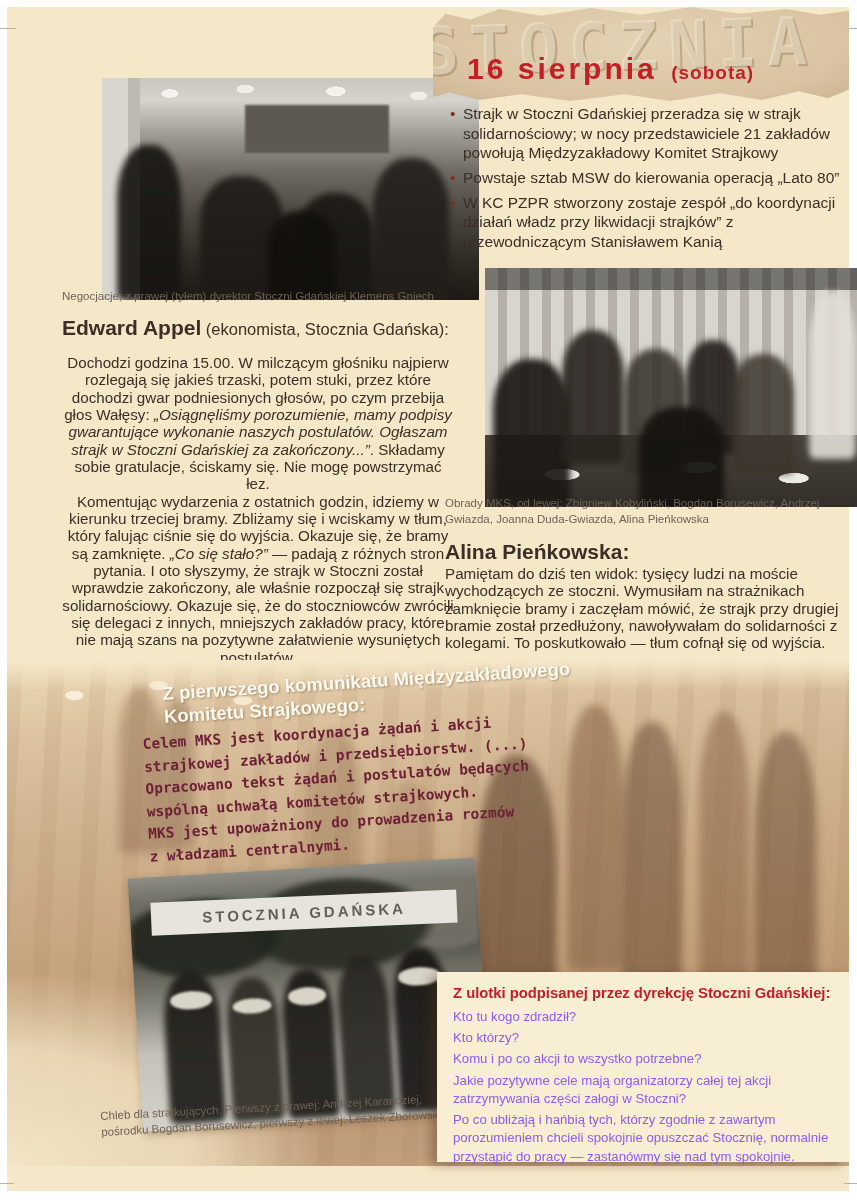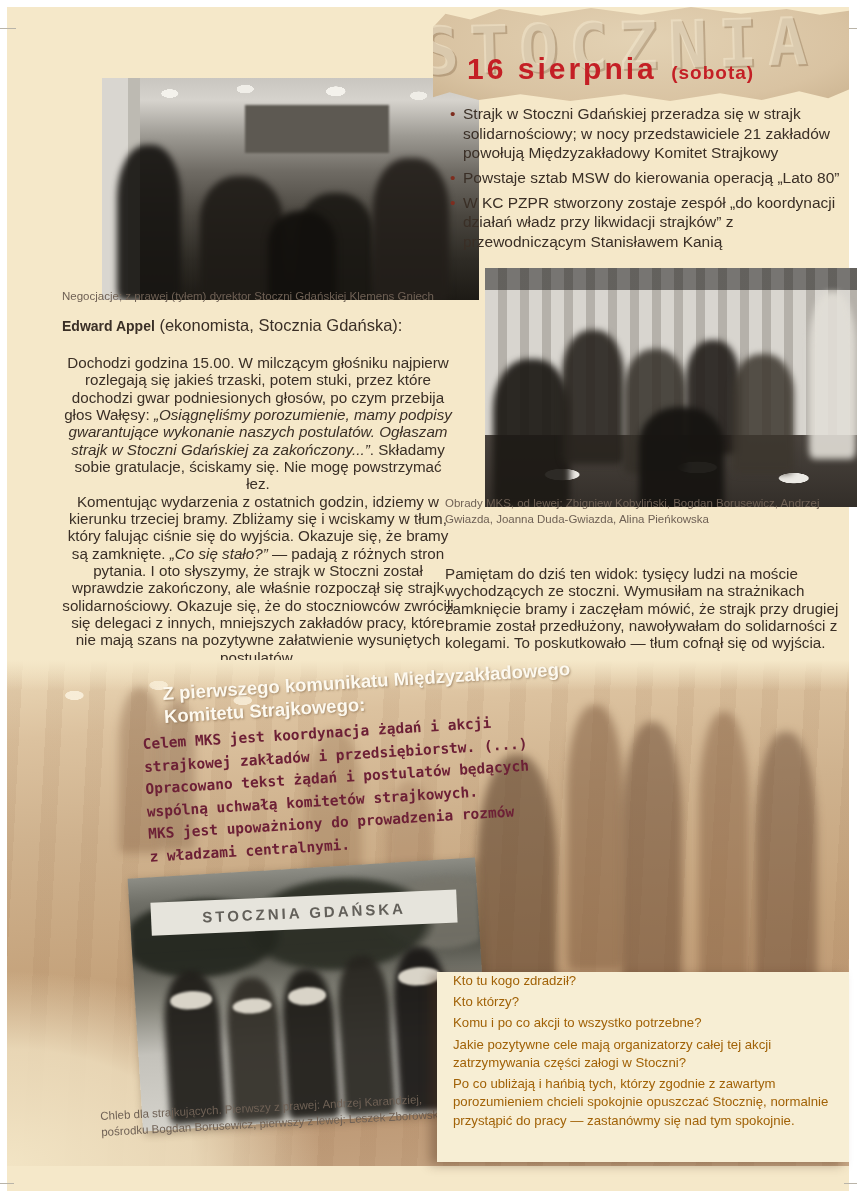--- a/index.html
+++ b/index.html
@@ -58,21 +58,21 @@
   .ph2 .f1{left:2%;top:38%;width:20%;height:62%;background:rgba(28,25,21,.92);}
   .ph2 .f2{left:20%;top:26%;width:16%;height:56%;background:rgba(40,36,30,.9);}
   .ph2 .f3{left:36%;top:34%;width:16%;height:52%;background:rgba(52,47,40,.85);}
   .ph2 .f4{left:52%;top:30%;width:14%;height:48%;background:rgba(34,30,26,.9);}
   .ph2 .f5{left:64%;top:36%;width:16%;height:50%;background:rgba(60,54,46,.85);}
   .ph2 .f6{left:84%;top:10%;width:12%;height:70%;background:rgba(225,222,214,.9);}
   .ph2 .f7{left:40%;top:58%;width:22%;height:46%;background:rgba(22,20,17,.95);}
   .cap2{left:445px;top:496px;width:398px;}
   
   .colhead{position:absolute;font-size:16.5px;color:#3a2f26;margin:0;}
-  .colhead .b{font-weight:bold;font-size:14px;}
+  .colhead .b{font-weight:bold;font-size:21px;}
   .ah{left:62px;top:316px;width:390px;}
   .body{position:absolute;font-size:15.2px;line-height:1.14;color:#3a2f26;}
   .body p{margin:0;}
   .it{font-style:italic;}
   .appel-body{left:62px;top:354px;width:392px;text-align:center;}
   .alh{left:445px;top:540px;width:400px;}
   .al-body{left:445px;top:565px;width:402px;}
   
   .sepia{position:absolute;left:7px;top:660px;width:842px;height:506px;overflow:hidden;
       background:
@@ -120,21 +120,21 @@
   .ph3 .bread{position:absolute;border-radius:50%;background:#d9d4c8;filter:blur(1px);}
   .b1{left:10%;top:46%;width:12%;height:7%;}
   .b2{left:28%;top:50%;width:11%;height:6%;}
   .b3{left:44%;top:47%;width:11%;height:7%;}
   .b4{left:76%;top:42%;width:12%;height:7%;}
   .cap3{left:100px;top:1109px;width:352px;transform:rotate(-3deg);transform-origin:left top;}
   
   .leaflet{position:absolute;left:437px;top:972px;width:412px;height:190px;background:#f7eed4;
       box-shadow:-7px 3px 10px rgba(80,50,30,.38);padding:0;}
   .leaflet h3{margin:13px 16px 7px 16px;font-size:14.8px;color:#c21f26;}
-  .leaflet .q{margin:0 16px 3px 16px;font-size:13.2px;line-height:1.38;color:#a16207;}
+  .leaflet .q{margin:0 16px 3px 16px;font-size:13.2px;line-height:1.38;color:#8b5cf6;}
 </style>
 </head>
 <body>
 
 <div class="page">
   <div class="inner"></div>
 
   <div class="crop" style="left:0;top:28px;width:16px;height:1px;"></div>
   <div class="crop" style="left:848px;top:28px;width:9px;height:1px;"></div>
   <div class="crop" style="left:0;top:1183px;width:14px;height:1px;"></div>
@@ -175,20 +175,21 @@
     <div class="fig f7"></div>
   </figure>
   <div class="pcap cap2">Obrady MKS, od lewej: Zbigniew Kobyliński, Bogdan Borusewicz, Andrzej Gwiazda, Joanna Duda-Gwiazda, Alina Pieńkowska</div>
 
   <p class="colhead ah"><span class="b">Edward Appel</span><span> (ekonomista, Stocznia Gdańska):</span></p>
   <div class="body appel-body">
     <p><span>Dochodzi godzina 15.00. W milczącym głośniku najpierw rozlegają się jakieś trzaski, potem stuki, przez które dochodzi gwar podniesionych głosów, po czym przebija głos Wałęsy: </span><span class="it">„Osiągnęliśmy porozumienie, mamy podpisy gwarantujące wykonanie naszych postulatów. Ogłaszam strajk w Stoczni Gdańskiej za zakończony...”</span><span>. Składamy sobie gratulacje, ściskamy się. Nie mogę powstrzymać łez.</span></p>
     <p><span>Komentując wydarzenia z ostatnich godzin, idziemy w kierunku trzeciej bramy. Zbliżamy się i wciskamy w tłum, który falując ciśnie się do wyjścia. Okazuje się, że bramy są zamknięte. </span><span class="it">„Co się stało?”</span><span> — padają z różnych stron pytania. I oto słyszymy, że strajk w Stoczni został wprawdzie zakończony, ale właśnie rozpoczął się strajk solidarnościowy. Okazuje się, że do stoczniowców zwrócili się delegaci z innych, mniejszych zakładów pracy, które nie mają szans na pozytywne załatwienie wysuniętych postulatów.</span></p>
   </div>
 
+  <p class="colhead alh"><span class="b">Alina Pieńkowska:</span></p>
   <div class="body al-body">
     <p>Pamiętam do dziś ten widok: tysięcy ludzi na moście wychodzących ze stoczni. Wymusiłam na strażnikach zamknięcie bramy i zaczęłam mówić, że strajk przy drugiej bramie został przedłużony, nawoływałam do solidarności z kolegami. To poskutkowało — tłum cofnął się od wyjścia.</p>
   </div>
 
   <div class="sepia">
     <div class="sfig sg1"></div>
     <div class="sfig sg2"></div>
     <div class="sfig sg3"></div>
     <div class="sfig sg4"></div>
     <div class="sfig sg5"></div>
@@ -220,19 +221,20 @@
     <div class="fig f4"></div>
     <div class="fig f5"></div>
     <div class="bread b1"></div>
     <div class="bread b2"></div>
     <div class="bread b3"></div>
     <div class="bread b4"></div>
   </figure>
   <div class="pcap cap3">Chleb dla strajkujących. Pierwszy z prawej: Andrzej Karandziej, pośrodku Bogdan Borusewicz, pierwszy z lewej: Leszek Zborowski</div>
 
   <aside class="leaflet">
+    <h3>Z ulotki podpisanej przez dyrekcję Stoczni Gdańskiej:</h3>
     <div class="q">Kto tu kogo zdradził?</div>
     <div class="q">Kto którzy?</div>
     <div class="q">Komu i po co akcji to wszystko potrzebne?</div>
     <div class="q">Jakie pozytywne cele mają organizatorzy całej tej akcji zatrzymywania części za­łogi w Stoczni?</div>
     <div class="q">Po co ubliżają i hańbią tych, którzy zgodnie z zawartym porozumieniem chcieli spokojnie opuszczać Stocznię, normalnie przystąpić do pracy — zastanówmy się nad tym spokojnie.</div>
   </aside>
 </div>
 
 </body></html>

